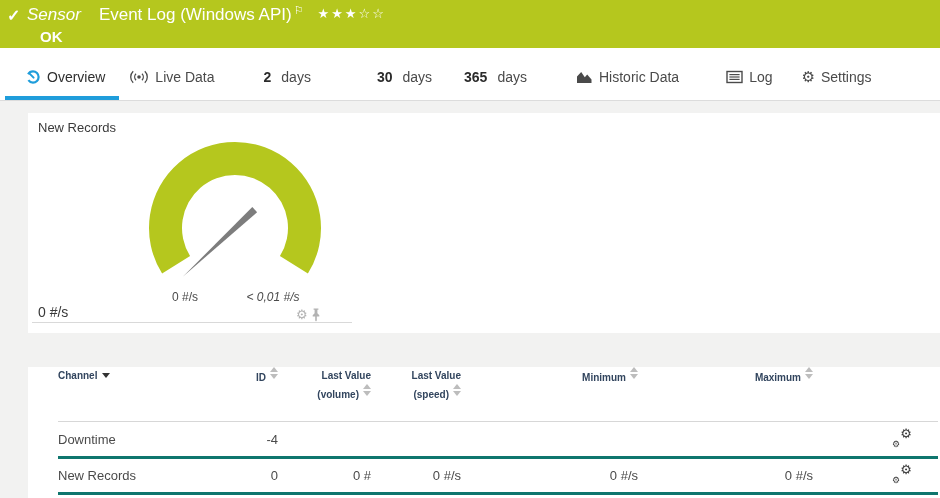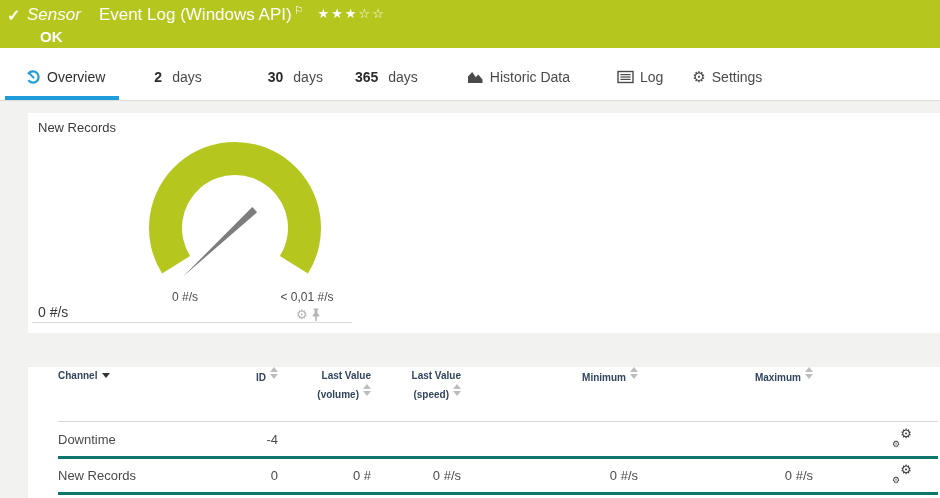--- a/index.html
+++ b/index.html
@@ -29,21 +29,21 @@
 
   
   .panel { background:#fff; margin-left:28px; width:912px; position:relative; }
   .panel.gauge-panel { margin-top:12px; height:220px; }
   .panel.table-panel { margin-top:19px; height:146px; }
 
   .gauge-title { position:absolute; left:10px; top:7px; font-size:13px; color:#3a3a3a; }
   .gauge-svg { position:absolute; left:117px; top:25px; }
   .gauge-label { position:absolute; top:177px; font-size:12px; color:#4a4a4a; text-align:center; }
   .gauge-label.min { left:117px; width:80px; }
-  .gauge-label.max { left:229px; width:100px; }
+  .gauge-label.max { left:195px; width:100px;font-style:italic; }
   .gauge-value { position:absolute; left:10px; top:191px; font-size:14px; color:#383838; }
   .gauge-tools { position:absolute; left:268px; top:194px; color:#b3b3b3; font-size:13px;
     display:flex; align-items:center; gap:3px; }
   .gauge-divider { position:absolute; left:4px; top:209px; width:320px; height:1px; background:#d9d9d9; }
 
   
   table.channels { border-collapse:collapse; table-layout:fixed; width:880px; margin:34px 30px 0 30px; }
   table.channels th { font-size:10px; font-weight:bold; color:#32455e; text-align:right;
     vertical-align:top; padding:0; line-height:17px; }
   table.channels th.ch { text-align:left; }
@@ -78,20 +78,30 @@
   <div class="status">OK</div>
 </div>
 
 <div class="tabbar">
   <div class="tab active" style="margin-left:25px;">
     <svg width="16" height="16" viewBox="0 0 16 16">
       <circle cx="8" cy="8" r="5.6" fill="none" stroke="#1f9ddb" stroke-width="2.2" stroke-dasharray="29 6.2" stroke-dashoffset="-20"></circle>
       <line x1="8.6" y1="8.6" x2="4.6" y2="4.6" stroke="#1f9ddb" stroke-width="2" stroke-linecap="round"></line>
     </svg>
     <span>Overview</span>
+  </div>
+  <div class="tab" style="margin-left:24px;">
+    <svg width="20" height="14" viewBox="0 0 20 14">
+      <circle cx="10" cy="7" r="1.8" fill="#4a4a4a"></circle>
+      <path d="M7 3.8 A4.6 4.6 0 0 0 7 10.2" fill="none" stroke="#4a4a4a" stroke-width="1.3"></path>
+      <path d="M13 3.8 A4.6 4.6 0 0 1 13 10.2" fill="none" stroke="#4a4a4a" stroke-width="1.3"></path>
+      <path d="M4.2 1.2 A8 8 0 0 0 4.2 12.8" fill="none" stroke="#4a4a4a" stroke-width="1.3"></path>
+      <path d="M15.8 1.2 A8 8 0 0 1 15.8 12.8" fill="none" stroke="#4a4a4a" stroke-width="1.3"></path>
+    </svg>
+    <span>Live Data</span>
   </div>
   <div class="tab" style="margin-left:49px;">
     <span class="num">2</span>
     <span>days</span>
   </div>
   <div class="tab" style="margin-left:66px;">
     <span class="num">30</span>
     <span>days</span>
   </div>
   <div class="tab" style="margin-left:32px;">

